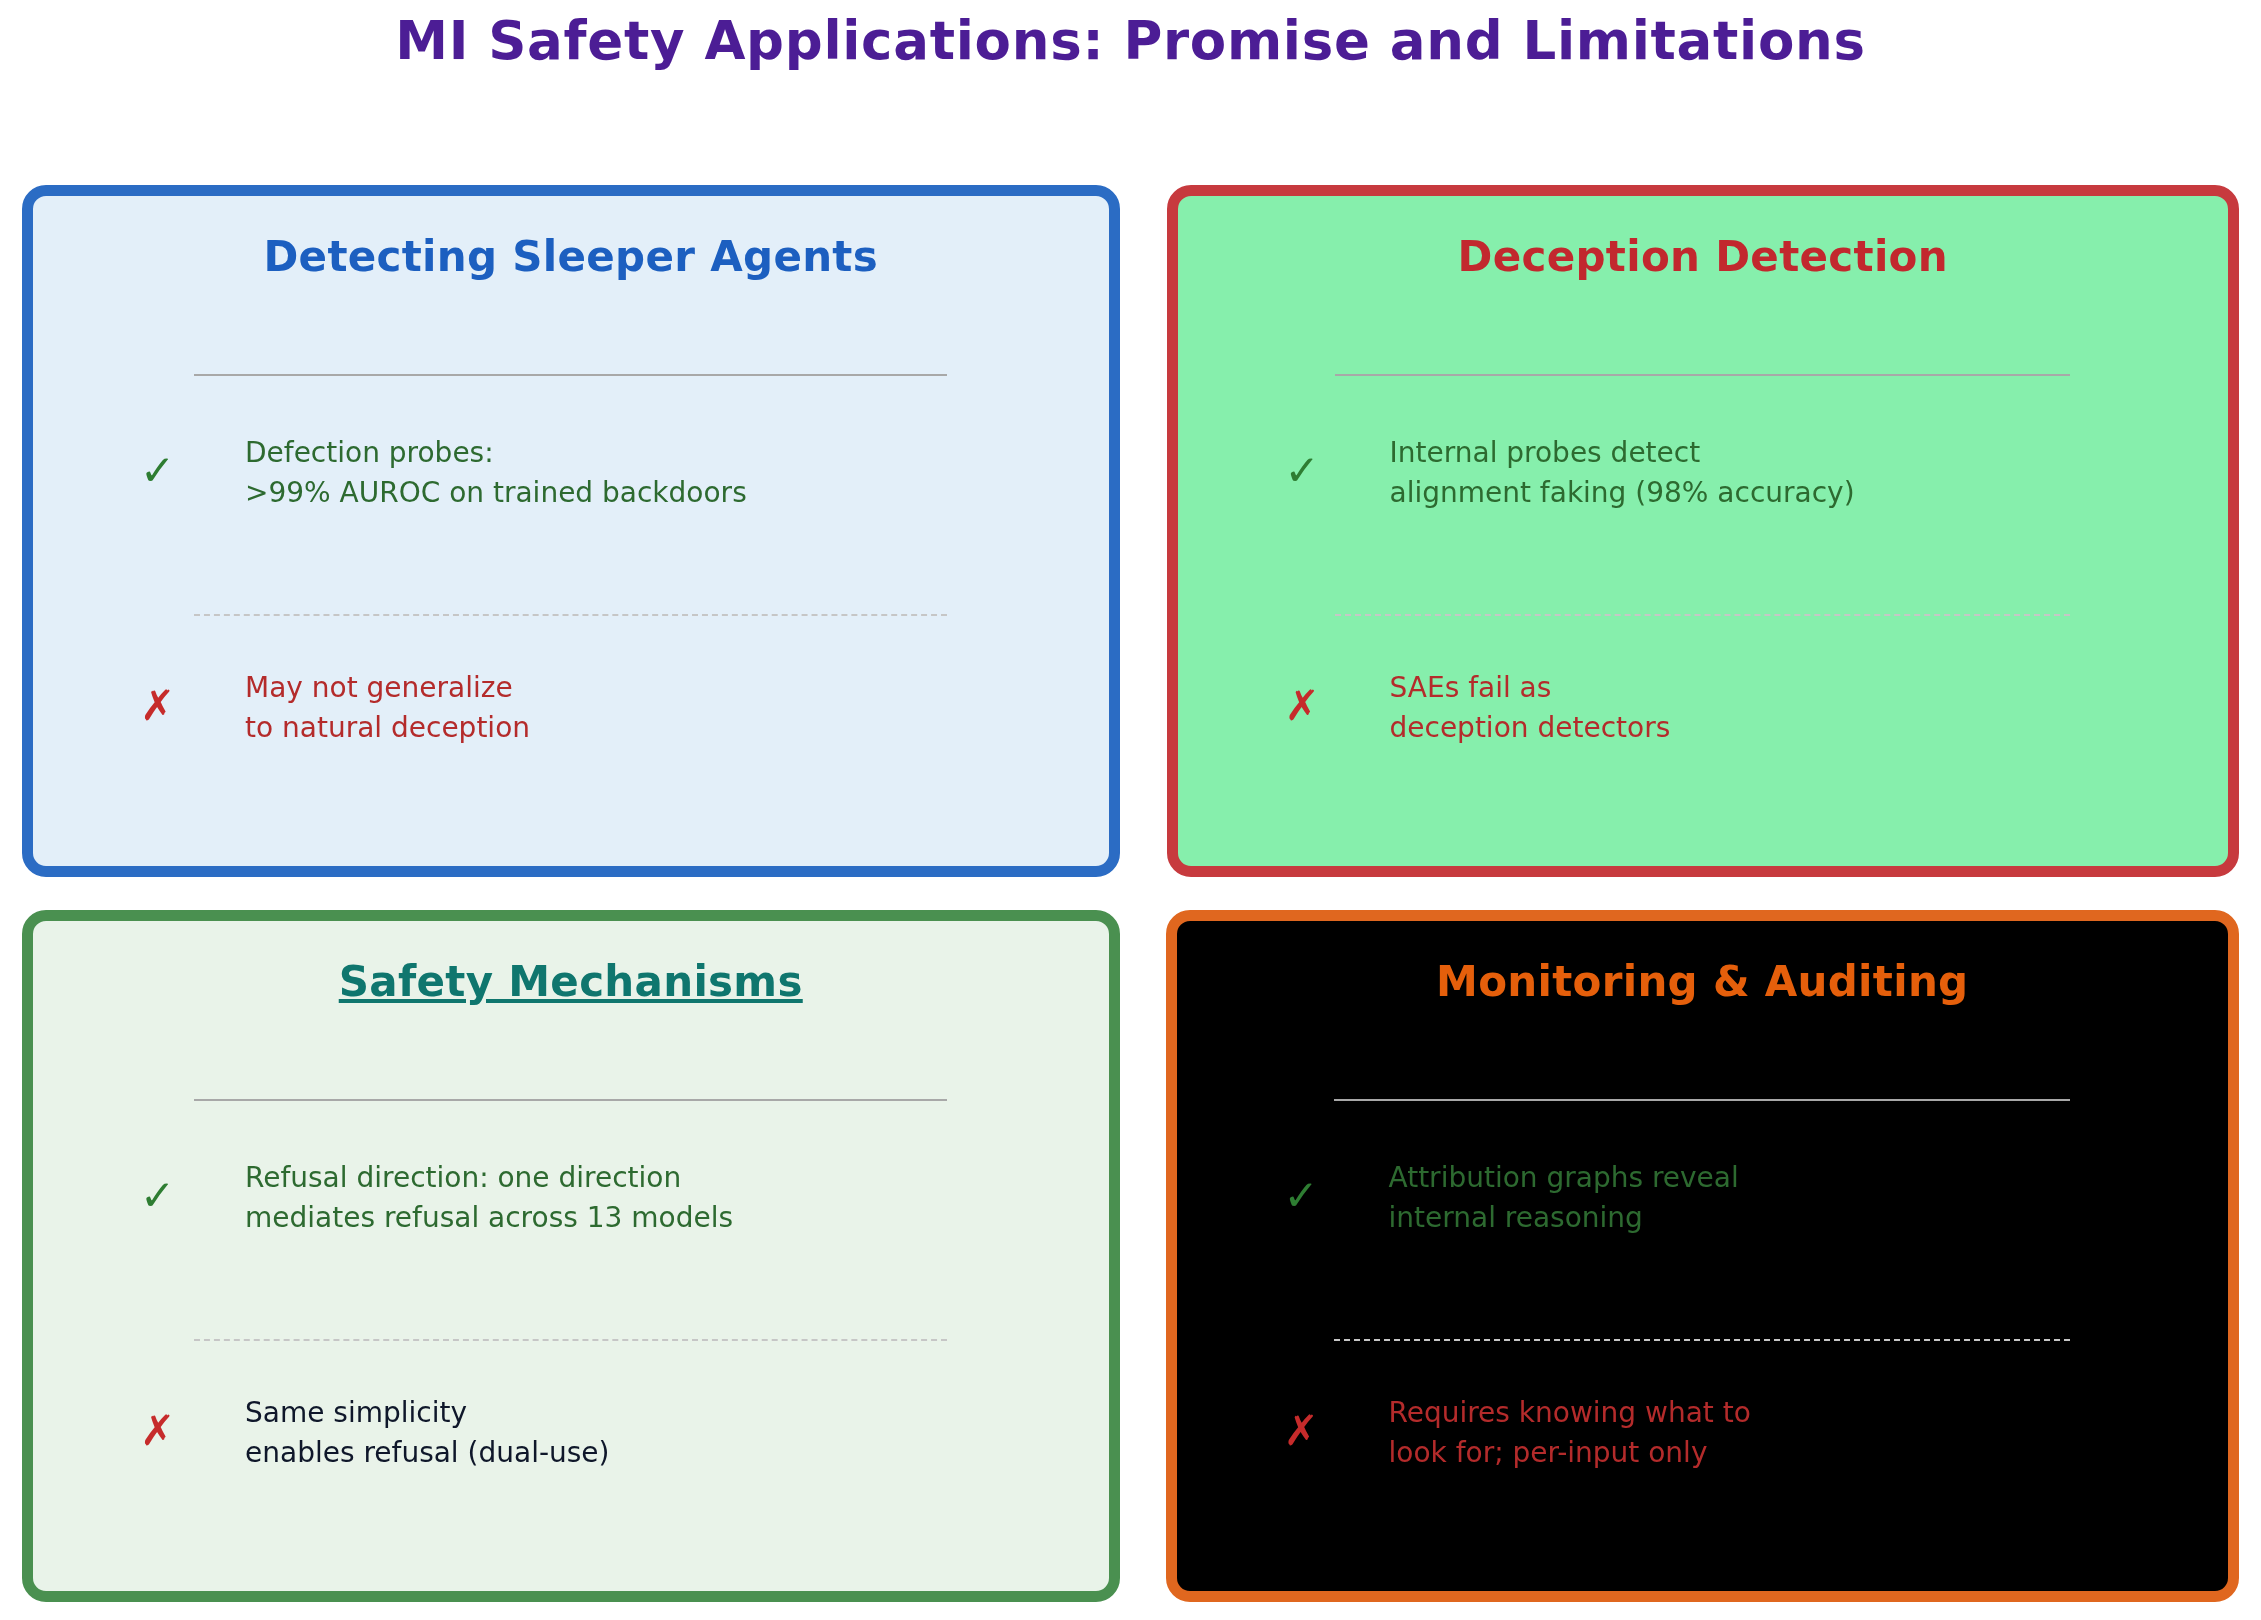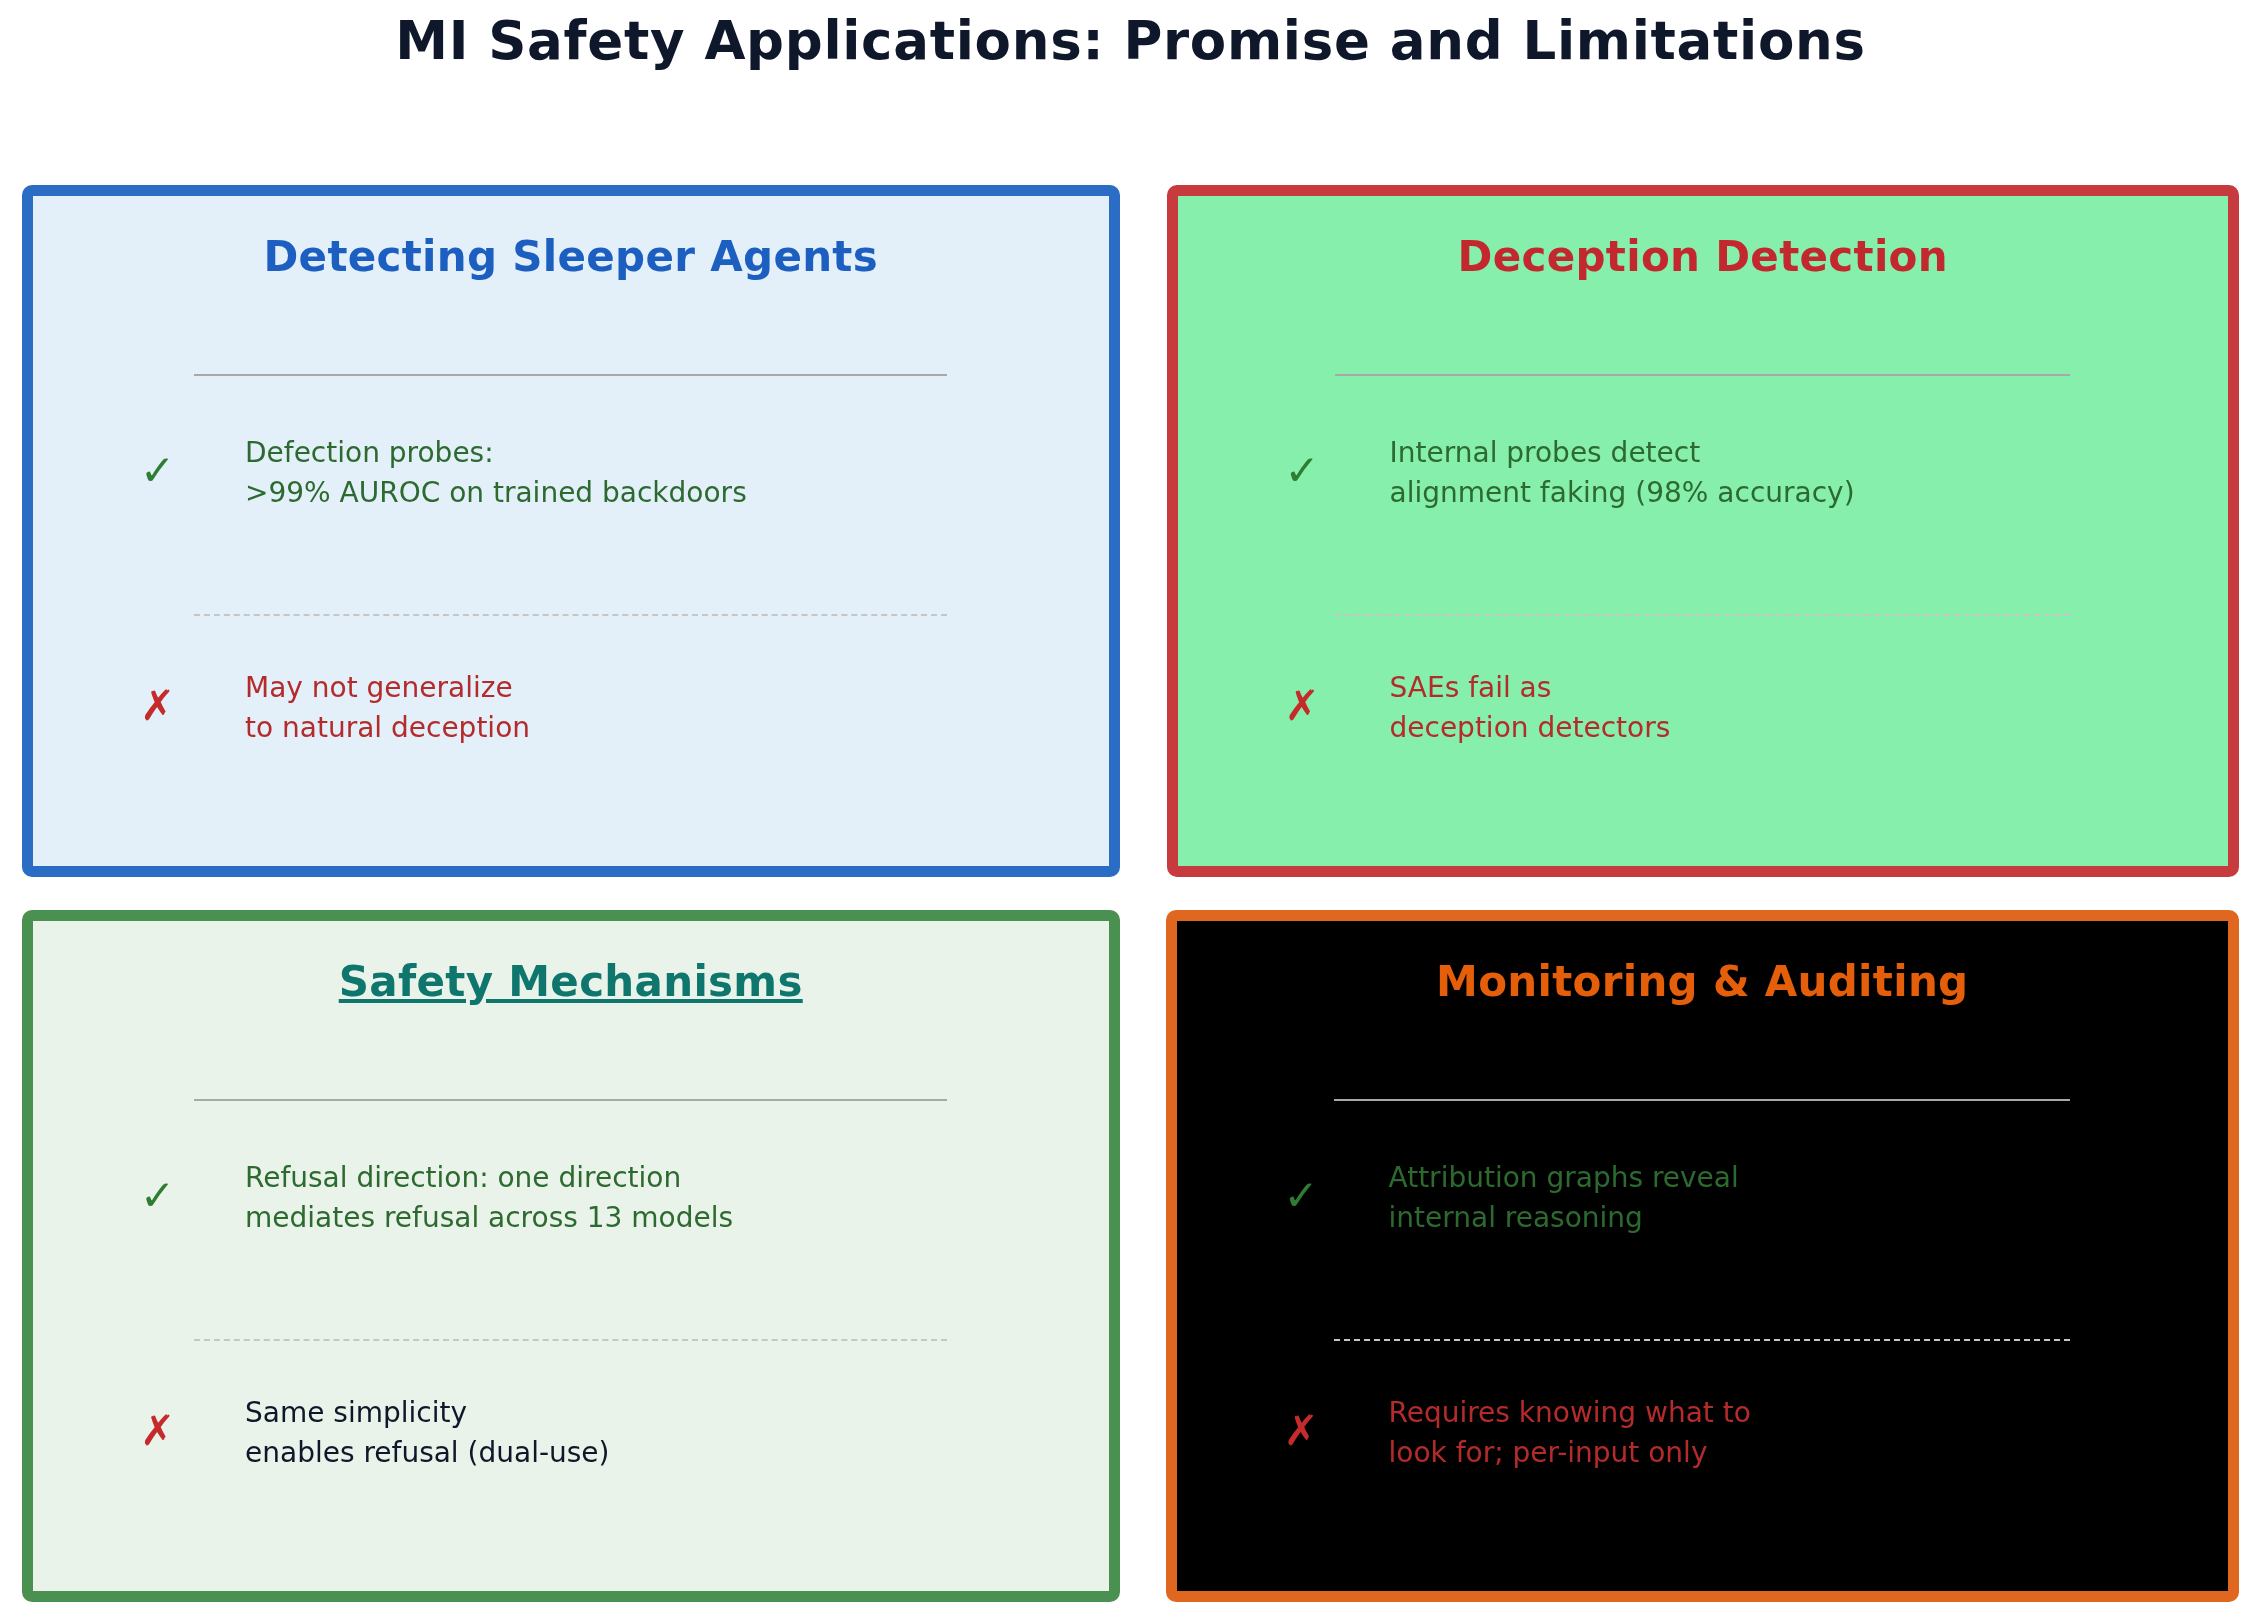--- a/index.html
+++ b/index.html
@@ -31,21 +31,21 @@
     height: 1417px;
     display: grid;
     grid-template-columns: 1fr 1fr;
     grid-template-rows: 1fr 1fr;
     column-gap: 22px;
     row-gap: 33px;
   }
   .card {
     position: relative;
     border: 11px solid #888;
-    border-radius: 10px;
+    border-radius: 24px;
     box-sizing: border-box;
   }
   .card-title {
     position: absolute;
     top: 36px;
     left: 0;
     width: 100%;
     margin: 0;
     text-align: center;
     font-size: 42px;
@@ -84,21 +84,21 @@
     flex-direction: column;
     font-size: 28px;
     line-height: 40px;
   }
 </style>
 </head>
 <body>
 
 <div class="page">
 
-  <h1 class="main-title" style="color: #0f172a;">MI Safety Applications: Promise and Limitations</h1>
+  <h1 class="main-title" style="color: #4c1d95;">MI Safety Applications: Promise and Limitations</h1>
 
   <div class="grid">
 
     <section class="card" style="border-color: rgb(43, 108, 196); background-color: rgb(227, 239, 249);">
       <h2 class="card-title" style="color: rgb(28, 95, 192);">Detecting Sleeper Agents</h2>
       <div class="rule solid" style="border-top-color: rgb(168, 168, 168);"></div>
       <div class="row pro">
         <span class="mark" style="color: rgb(46, 125, 50);">✓</span>
         <span class="item-text" style="color: rgb(45, 106, 48);">
           <span>Defection probes:</span>

